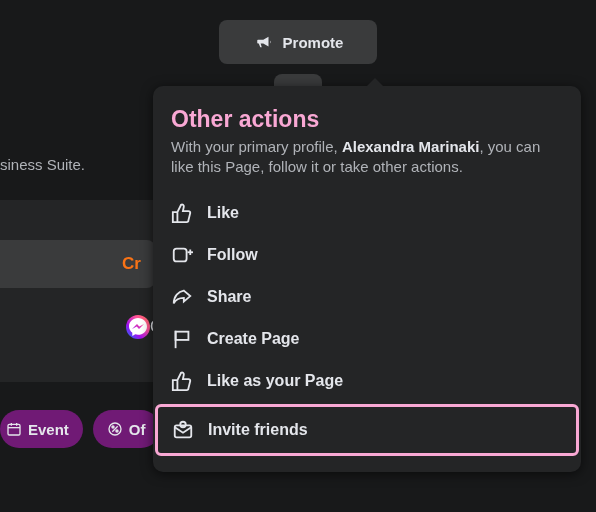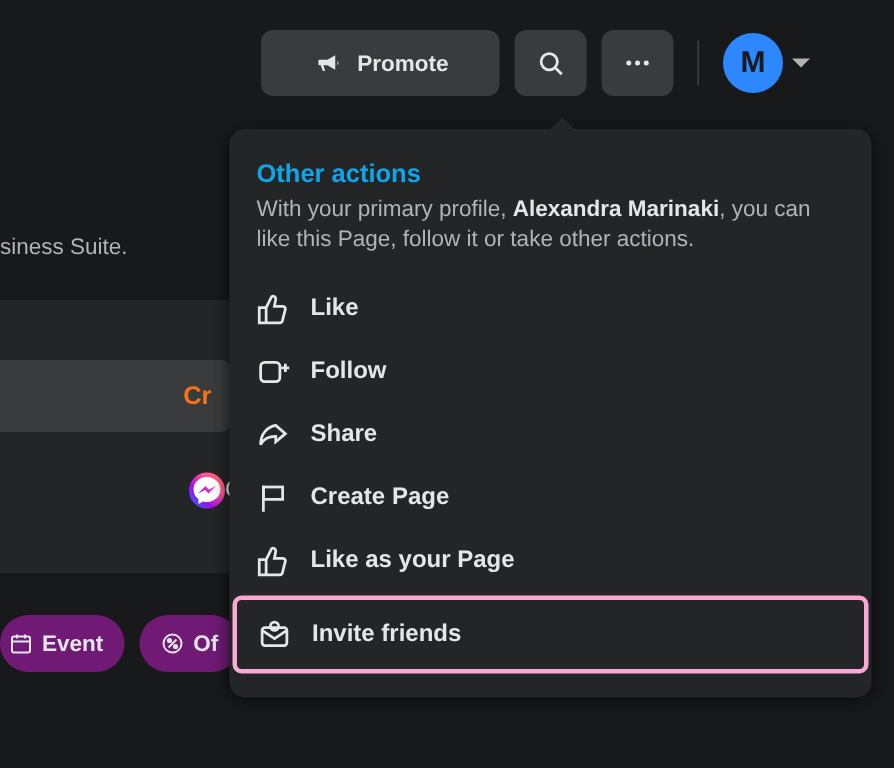--- a/index.html
+++ b/index.html
@@ -11,20 +11,21 @@
       color: #e4e6eb;
       overflow: hidden;
       position: relative;
     }
     .toolbar {
       display: flex;
       align-items: center;
       gap: 10px;
       padding: 20px 56px 0 56px;
       justify-content: flex-end;
+      flex-direction: column;
     }
     .promote-btn {
       display: flex;
       align-items: center;
       gap: 8px;
       background: #3a3b3c;
       border: none;
       color: #e4e6eb;
       font-size: 15px;
       font-weight: 600;
@@ -151,23 +152,23 @@
       content: "";
       position: absolute;
       top: -8px;
       left: 212px;
       width: 0; height: 0;
       border-left: 10px solid transparent;
       border-right: 10px solid transparent;
       border-bottom: 10px solid #242526;
     }
     .dd-title {
-      font-size: 17px;
+      font-size: 23px;
       font-weight: 700;
-      color: #0ea5e9;
+      color: #f9a8d4;
       padding: 6px 18px 4px 18px;
     }
     .dd-sub {
       font-size: 15px;
       color: #b0b3b8;
       padding: 0 18px 14px 18px;
       line-height: 1.35;
     }
     .dd-sub .pname { font-weight: 600; color: #e4e6eb; }
     .dd-item {

